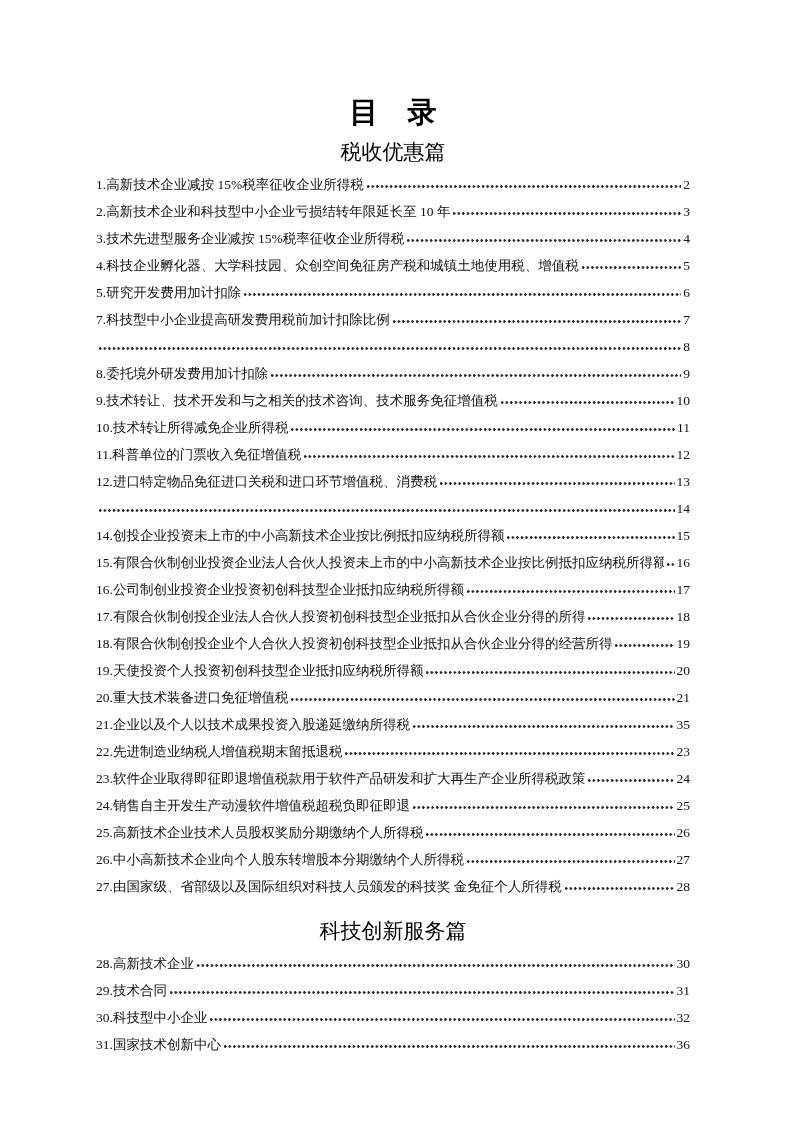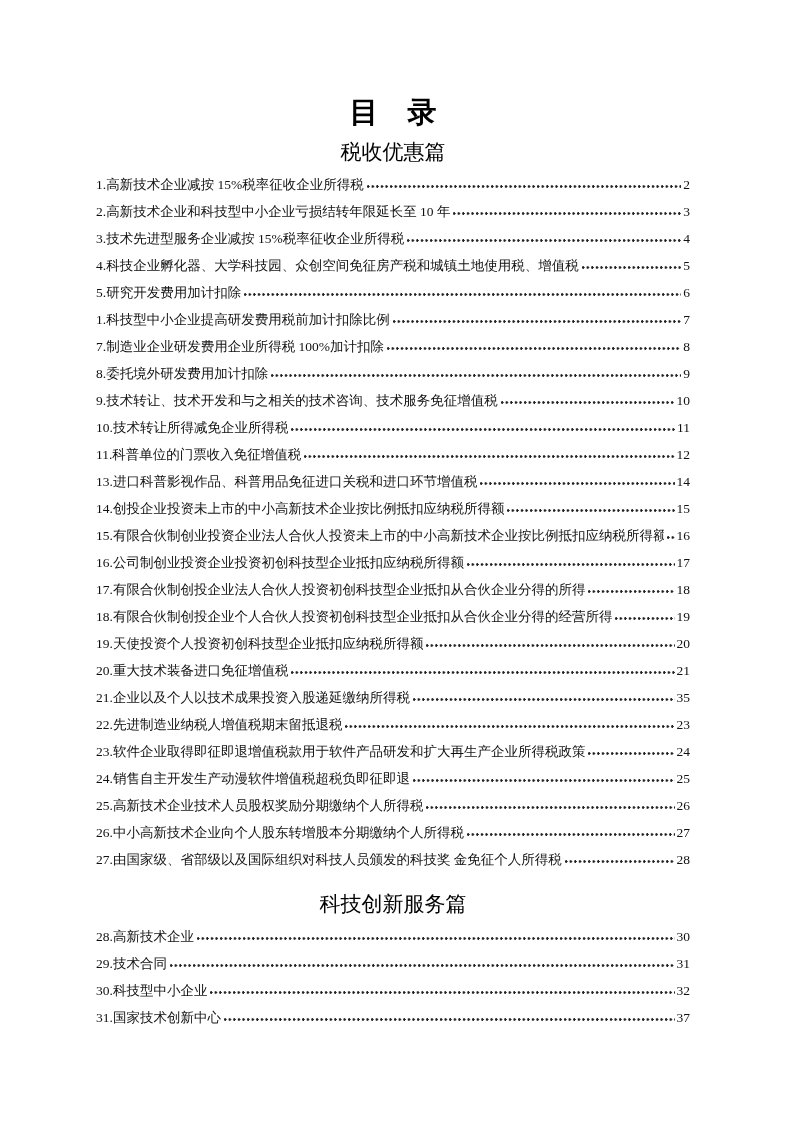--- a/index.html
+++ b/index.html
@@ -105,27 +105,26 @@
     <span class="toc-page">5</span>
   </div>
 
   <div class="toc-row">
     <span class="toc-label">5.研究开发费用加计扣除</span>
     <span class="leader"></span>
     <span class="toc-page">6</span>
   </div>
 
   <div class="toc-row">
-    <span class="toc-label">1.科技型中小企业提高研发费用税前加计扣除比例</span>
+    <span class="toc-label">7.科技型中小企业提高研发费用税前加计扣除比例</span>
     <span class="leader"></span>
     <span class="toc-page">7</span>
   </div>
 
   <div class="toc-row">
-    <span class="toc-label">7.制造业企业研发费用企业所得税 100%加计扣除</span>
     <span class="leader"></span>
     <span class="toc-page">8</span>
   </div>
 
   <div class="toc-row">
     <span class="toc-label">8.委托境外研发费用加计扣除</span>
     <span class="leader"></span>
     <span class="toc-page">9</span>
   </div>
 
@@ -140,23 +139,27 @@
     <span class="leader"></span>
     <span class="toc-page">11</span>
   </div>
 
   <div class="toc-row">
     <span class="toc-label">11.科普单位的门票收入免征增值税</span>
     <span class="leader"></span>
     <span class="toc-page">12</span>
   </div>
 
-
-  <div class="toc-row">
-    <span class="toc-label">13.进口科普影视作品、科普用品免征进口关税和进口环节增值税</span>
+  <div class="toc-row">
+    <span class="toc-label">12.进口特定物品免征进口关税和进口环节增值税、消费税</span>
+    <span class="leader"></span>
+    <span class="toc-page">13</span>
+  </div>
+
+  <div class="toc-row">
     <span class="leader"></span>
     <span class="toc-page">14</span>
   </div>
 
   <div class="toc-row">
     <span class="toc-label">14.创投企业投资未上市的中小高新技术企业按比例抵扣应纳税所得额</span>
     <span class="leader"></span>
     <span class="toc-page">15</span>
   </div>
 
@@ -257,18 +260,18 @@
 
   <div class="toc-row">
     <span class="toc-label">30.科技型中小企业</span>
     <span class="leader"></span>
     <span class="toc-page">32</span>
   </div>
 
   <div class="toc-row">
     <span class="toc-label">31.国家技术创新中心</span>
     <span class="leader"></span>
-    <span class="toc-page">37</span>
+    <span class="toc-page">36</span>
   </div>
 </div>
   </section>
 </div>
 </main>
 
 </body></html>

